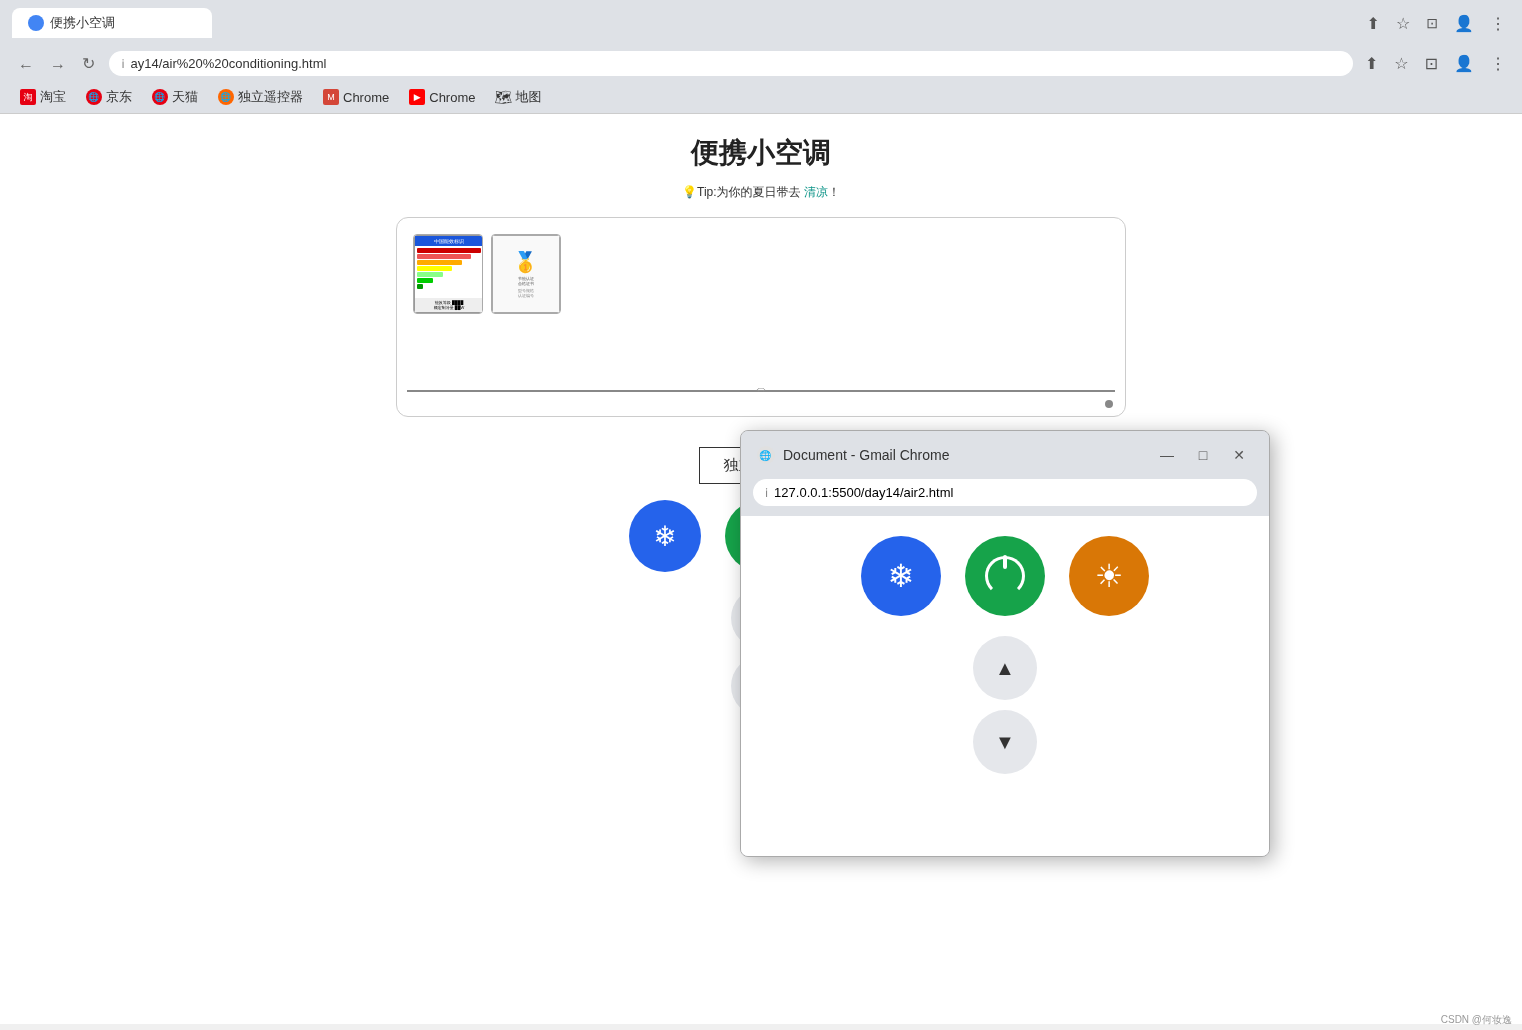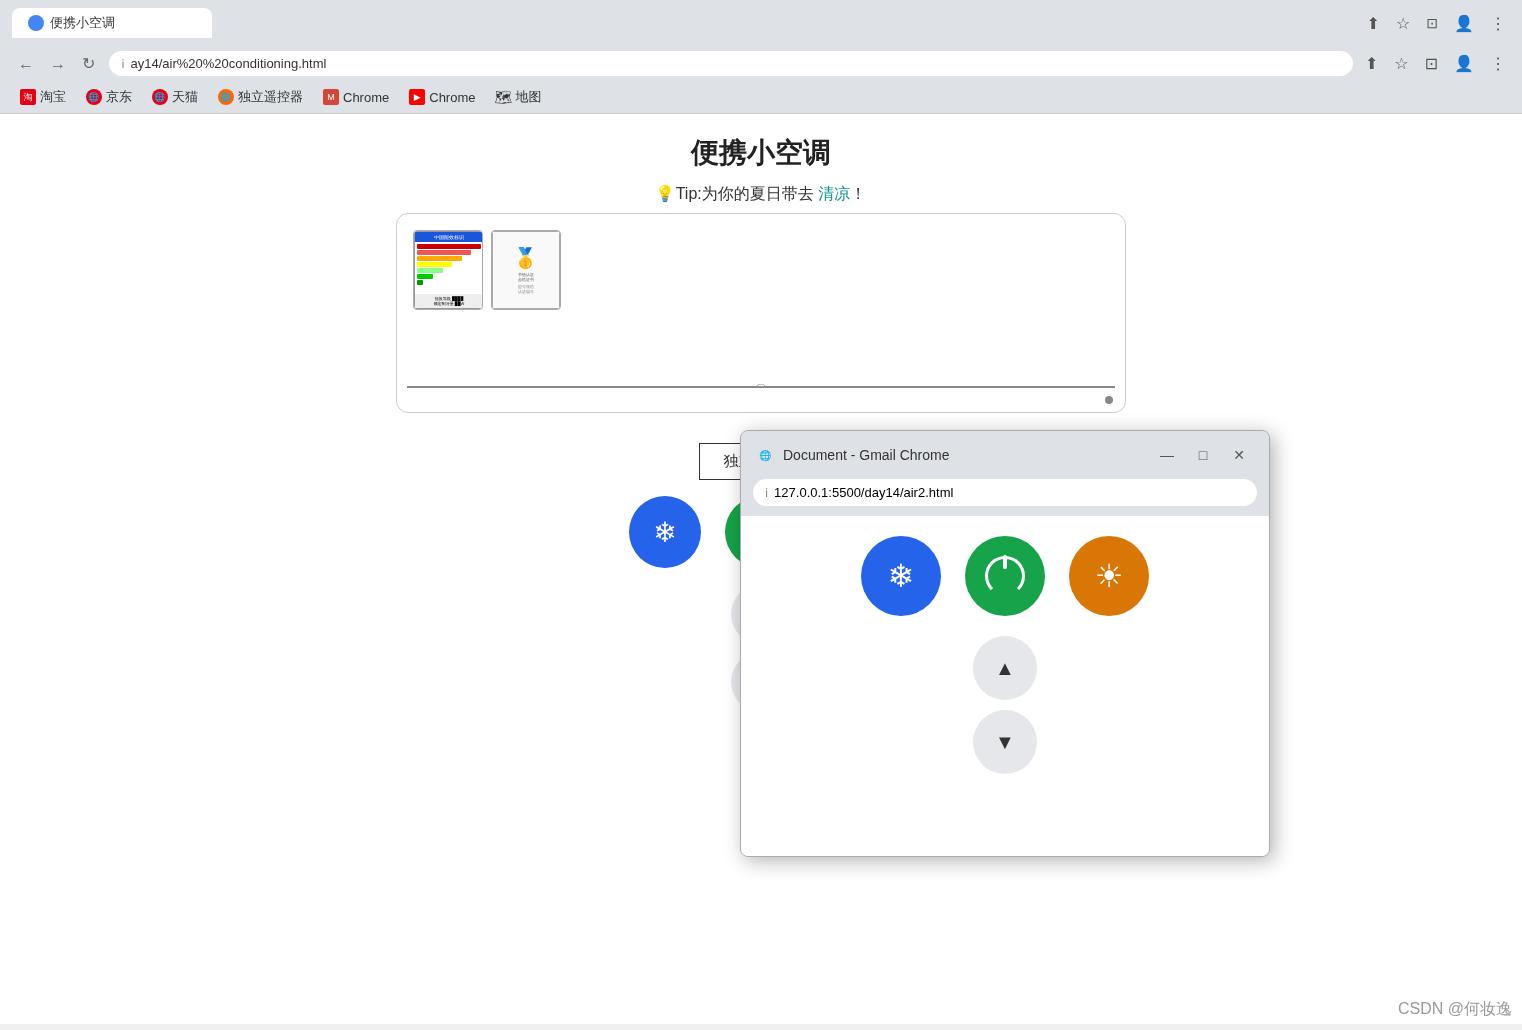--- a/index.html
+++ b/index.html
@@ -146,23 +146,23 @@
     .page-title {
       text-align: center;
       font-size: 28px;
       font-weight: bold;
       color: #222;
       margin-bottom: 12px;
     }
 
     .tip-text {
       text-align: center;
-      font-size: 16px;
-      color: #333;
-      margin-bottom: 8px;
+      font-size: 12px;
+      color: #333;
+      margin-bottom: 16px;
     }
 
     .tip-link {
       color: #0d9488;
       text-decoration: none;
     }
 
     
     .image-gallery {
       border: 1px solid #ccc;
@@ -453,23 +453,23 @@
       display: flex;
       align-items: center;
       justify-content: center;
       font-size: 20px;
       color: #333;
     }
 
     
     .watermark {
       position: fixed;
-      bottom: 10px;
+      bottom: 3px;
       right: 10px;
-      font-size: 16px;
+      font-size: 10px;
       color: #999;
     }
 
     
     .security-icon {
       color: #888;
       font-size: 12px;
     }
   </style>
 </head>

